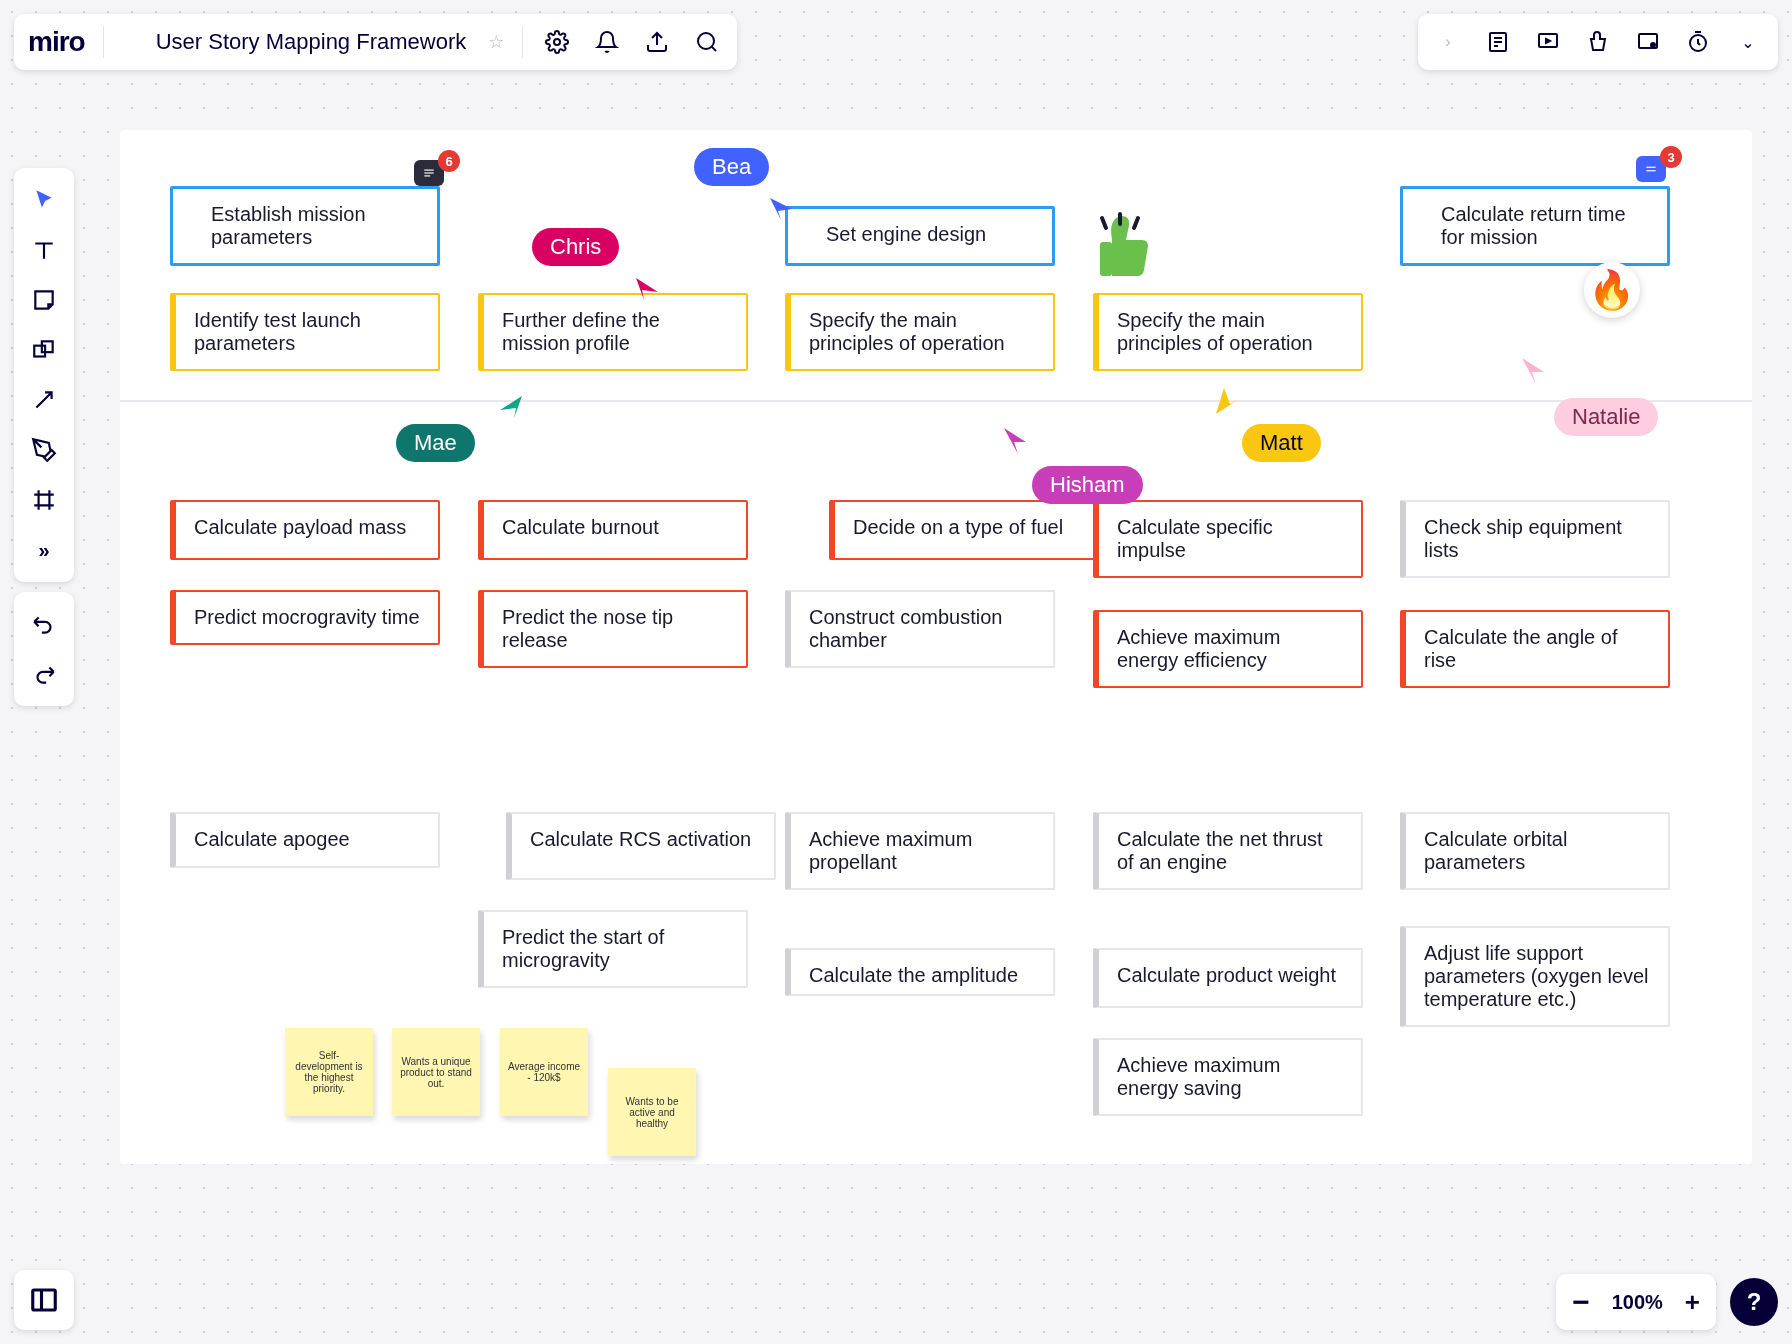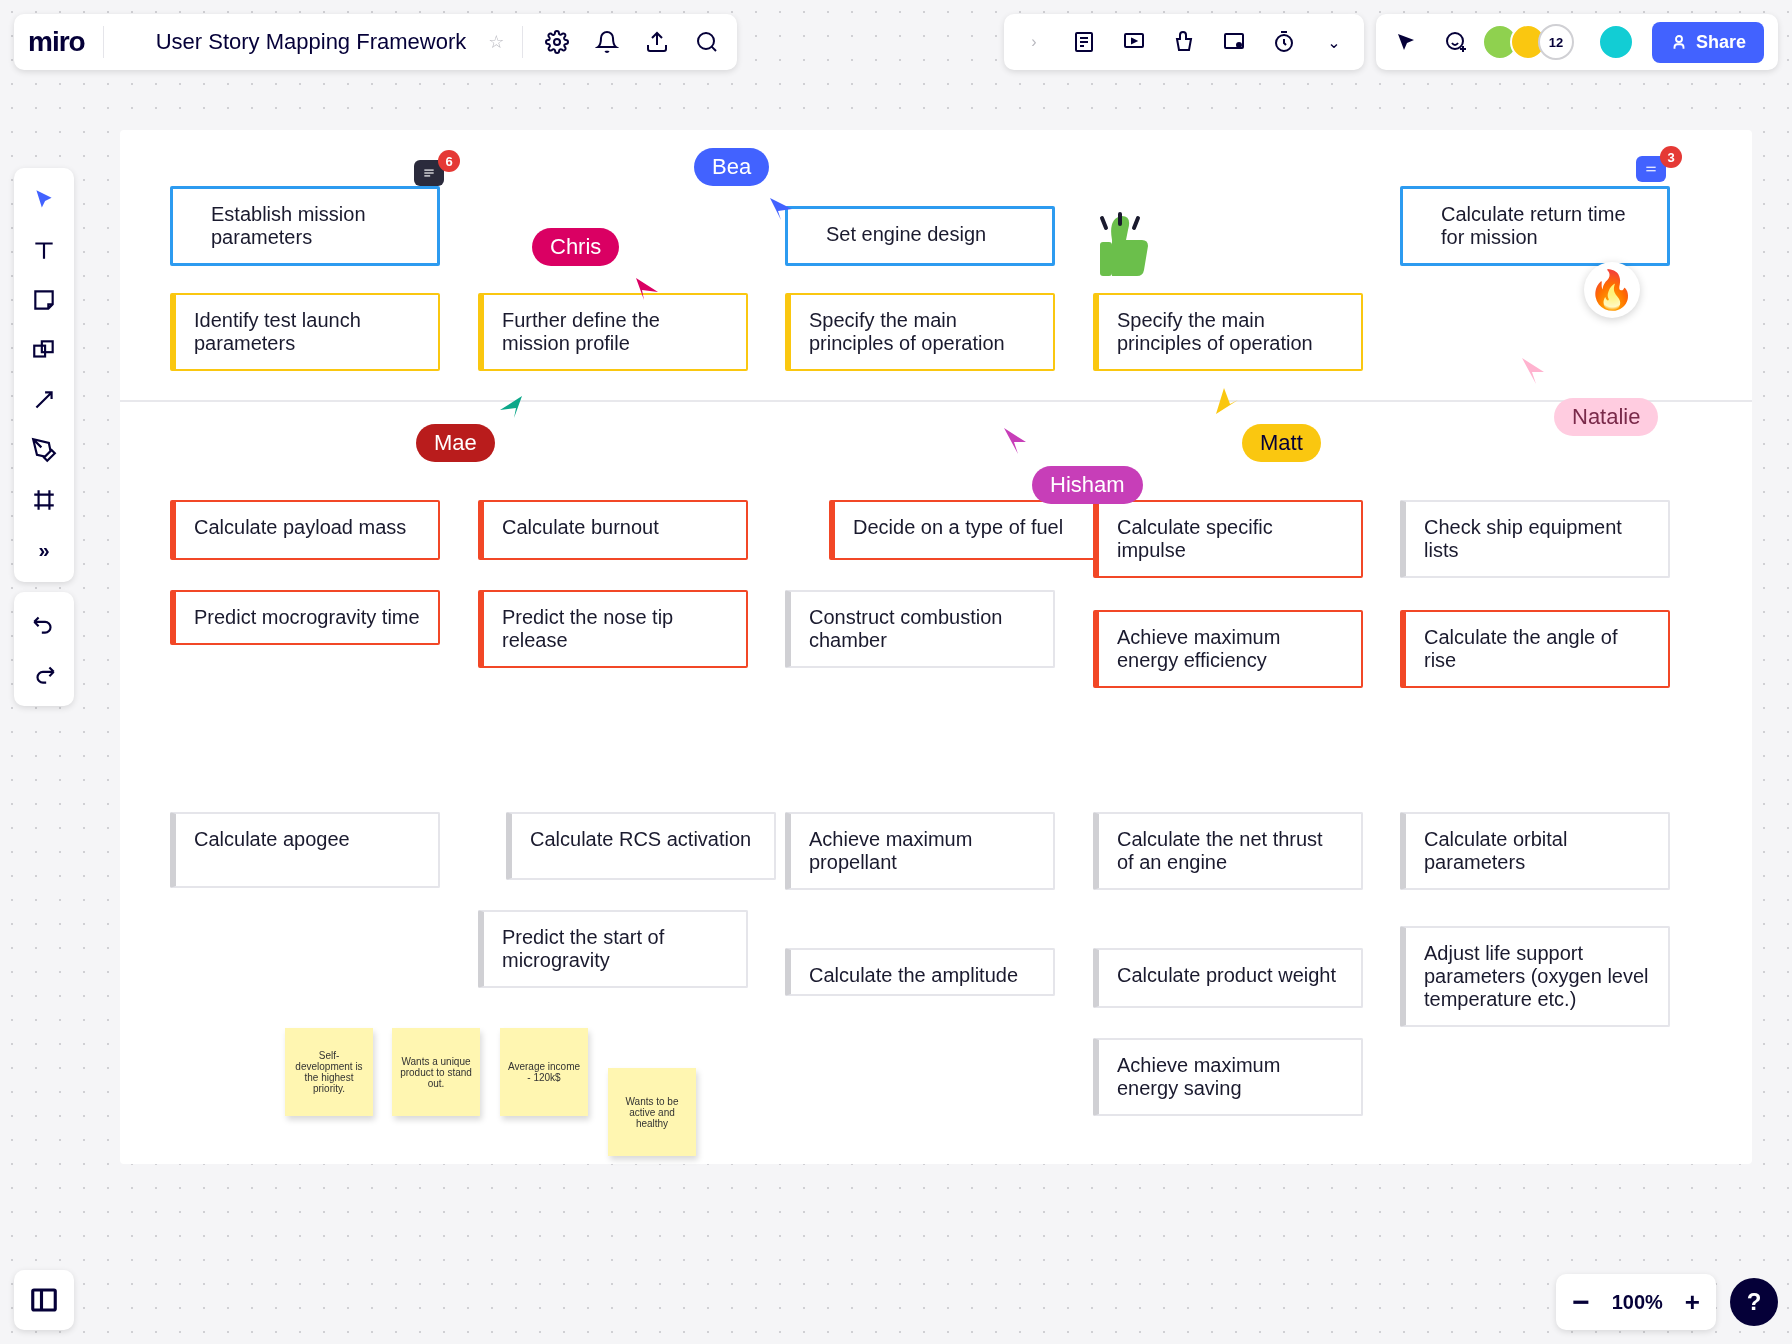--- a/index.html
+++ b/index.html
@@ -163,46 +163,20 @@
       </span>
     <span class="icon-btn">
         <svg viewBox="0 0 24 24" fill="none" stroke="currentColor" stroke-width="2">
           <circle cx="12" cy="13" r="8"></circle>
           <path d="M12 9v4l2 2M9 2h6"></path>
         </svg>
       </span>
     <span class="icon-btn" style="font-size:16px">⌄</span>
   </div>
 
-  <div class="panel">
-    <span class="icon-btn">
-        <svg viewBox="0 0 24 24" fill="currentColor">
-          <path d="M4 4l6 16 3-7 7-3z"></path>
-        </svg>
-      </span>
-    <span class="icon-btn">
-        <svg viewBox="0 0 24 24" fill="none" stroke="currentColor" stroke-width="2">
-          <circle cx="11" cy="11" r="8"></circle>
-          <path d="M8 13s1.5 2 3 2 3-2 3-2M9 9h.01M13 9h.01M19 16v6M16 19h6"></path>
-        </svg>
-      </span>
-    <div class="avatars">
-      <div class="avatar" style="background:#8fd14f"></div>
-      <div class="avatar" style="background:#fac710"></div>
-      <div class="avatar avatar-count">12</div>
-    </div>
-    <div class="avatar" style="background:#12cdd4;margin-left:6px"></div>
-    <div class="share-btn">
-      <svg width="18" height="18" viewBox="0 0 24 24" fill="none" stroke="currentColor" stroke-width="2.5">
-          <circle cx="12" cy="8" r="4"></circle>
-          <path d="M6 21v-2a4 4 0 0 1 4-4h4a4 4 0 0 1 4 4v2"></path>
-        </svg>
-      <span>Share</span>
-    </div>
-  </div>
 </div>
 
 <div class="left-tools">
   <div class="tool-panel">
     <div class="tool-btn active">
         <svg viewBox="0 0 24 24" fill="currentColor">
           <path d="M5 3l5 16 3-6 6-3z"></path>
         </svg>
       </div>
     <div class="tool-btn">
@@ -271,21 +245,21 @@
 <div class="card red" style="left:829px;top:500px;height:60px">Decide on a type of fuel</div>
 <div class="card red" style="left:1093px;top:500px">Calculate specific impulse</div>
 <div class="card grey" style="left:1400px;top:500px">Check ship equipment lists</div>
 
 <div class="card red" style="left:170px;top:590px">Predict mocrogravity time</div>
 <div class="card red" style="left:478px;top:590px">Predict the nose tip release</div>
 <div class="card grey" style="left:785px;top:590px">Construct combustion chamber</div>
 <div class="card red" style="left:1093px;top:610px">Achieve maximum energy efficiency</div>
 <div class="card red" style="left:1400px;top:610px">Calculate the angle of rise</div>
 
-<div class="card grey" style="left:170px;top:812px;height:76px">Calculate apogee</div>
+<div class="card grey" style="left:170px;top:812px;height:56px">Calculate apogee</div>
 <div class="card grey" style="left:506px;top:812px;height:68px">Calculate RCS activation</div>
 <div class="card grey" style="left:785px;top:812px">Achieve maximum propellant</div>
 <div class="card grey" style="left:1093px;top:812px">Calculate the net thrust of an engine</div>
 <div class="card grey" style="left:1400px;top:812px">Calculate orbital parameters</div>
 
 <div class="card grey" style="left:478px;top:910px">Predict the start of microgravity</div>
 <div class="card grey" style="left:785px;top:948px;height:48px">Calculate the amplitude</div>
 <div class="card grey" style="left:1093px;top:948px;height:60px">Calculate product weight</div>
 <div class="card grey" style="left:1400px;top:926px">Adjust life support parameters (oxygen level temperature etc.)</div>
 <div class="card grey" style="left:1093px;top:1038px">Achieve maximum energy saving</div>
@@ -314,21 +288,21 @@
 <div class="cursor-tag" style="left:694px;top:148px;background:#4262ff">Bea</div>
 <svg style="position:absolute;left:770px;top:198px" width="22" height="22">
     <path d="M0 0 L22 11 L8 13 L11 22 Z" fill="#4262ff"></path>
   </svg>
 
 <div class="cursor-tag" style="left:532px;top:228px;background:#da0063">Chris</div>
 <svg style="position:absolute;left:636px;top:278px" width="22" height="22">
     <path d="M0 0 L22 14 L6 12 L8 22 Z" fill="#da0063"></path>
   </svg>
 
-<div class="cursor-tag" style="left:416px;top:424px;background:#b91c1c;color:#fff">Mae</div>
+<div class="cursor-tag" style="left:396px;top:424px;background:#0f766e;color:#fff">Mae</div>
 <svg style="position:absolute;left:500px;top:396px" width="22" height="22">
     <path d="M22 0 L0 14 L16 12 L14 22 Z" fill="#0ca789"></path>
   </svg>
 
 <div class="cursor-tag" style="left:1032px;top:466px;background:#c73eb8">Hisham</div>
 <svg style="position:absolute;left:1004px;top:428px" width="22" height="26">
     <path d="M0 0 L22 14 L10 14 L14 26 Z" fill="#c73eb8"></path>
   </svg>
 
 <div class="cursor-tag" style="left:1242px;top:424px;background:#fac710;color:#050038">Matt</div>

